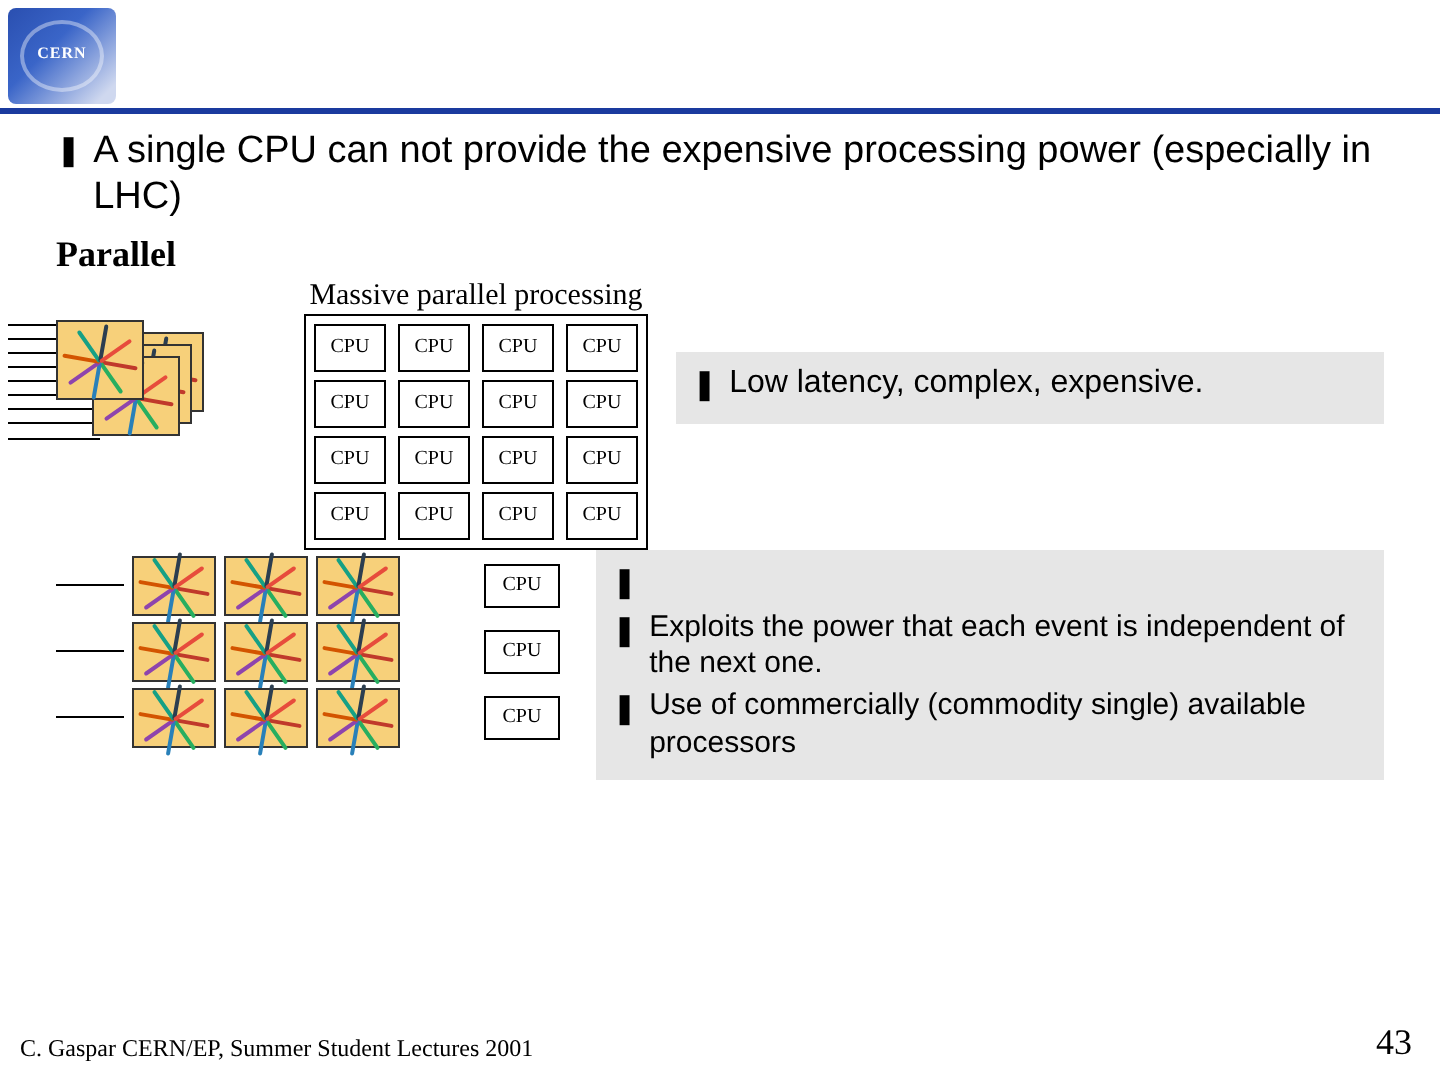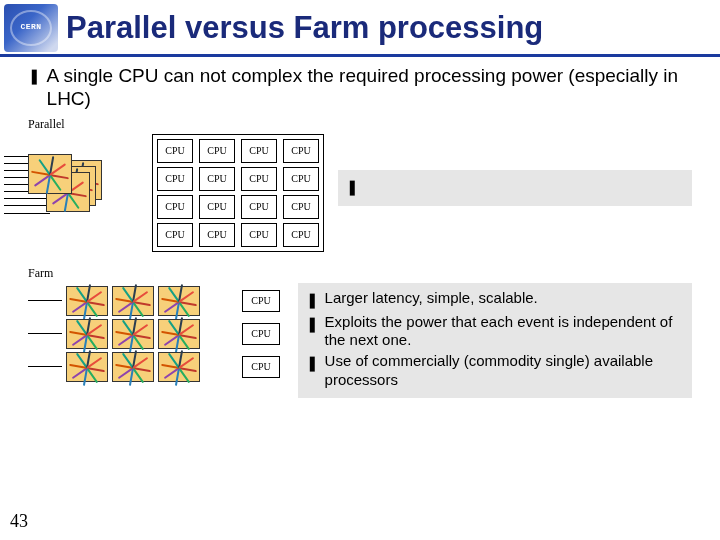--- a/index.html
+++ b/index.html
@@ -31,37 +31,37 @@
     border: 2px solid #fff6;
     border-radius: 50%;
   }
   .logo span {
     position: absolute;
     top: 18px; left: 0; right: 0;
     text-align: center;
     font-size: 8px;
     font-weight: bold;
     color: #fff;
-    font-family: Liberation Mono, monospace;
+    font-family: Liberation Serif, serif;
     letter-spacing: 0.5px;
   }
   .title {
     font-size: 31px;
     color: #1a2a7a;
     font-weight: bold;
     flex: 1;
   }
   .content { padding: 8px 28px 0 28px; }
   .bullet-row { display: flex; align-items: flex-start; gap: 6px; margin-bottom: 6px; }
   .zmark { font-family: "Wingdings", sans-serif; font-size: 15px; line-height: 22px; color: #000; }
   .lead-text { font-size: 19px; line-height: 1.2; color: #000; }
   .sec-label {
     font-family: "Times New Roman", serif;
-    font-weight: normal;
-    font-size: 12px;
+    font-weight: bold;
+    font-size: 18px;
     color: #000;
     margin: 6px 0 2px 0;
   }
   .subhead {
     font-family: "Times New Roman", serif;
     font-size: 15px;
     text-align: center;
   }
   .parallel-wrap { display: flex; align-items: flex-start; gap: 14px; }
   .fan-stack { position: relative; width: 110px; height: 110px; margin-top: 20px; }
@@ -137,28 +137,27 @@
   }
   .page-num { font-size: 18px; }
 </style>
 </head>
 <body>
 
 <div class="header">
   <div class="logo">
       <span>CERN</span>
     </div>
-  <div class="title">Parallel versus Farm processing</div>
 </div>
 
 <div class="content">
 
   <div class="bullet-row">
     <span class="zmark">❚</span>
-    <span class="lead-text">A single CPU can not complex the required processing power (especially in LHC)</span>
+    <span class="lead-text">A single CPU can not provide the expensive processing power (especially in LHC)</span>
   </div>
 
   <div class="sec-label">Parallel</div>
 
   <div class="parallel-wrap">
     <div class="fan-stack">
       <div class="fan-lines">
           <div></div>
           <div></div>
           <div></div>
@@ -213,20 +212,21 @@
             <span style="background: rgb(142, 68, 173); transform: rotate(145deg);"></span>
             <span style="background: rgb(211, 84, 0); transform: rotate(190deg);"></span>
             <span style="background: rgb(22, 160, 133); transform: rotate(235deg);"></span>
             <span style="background: rgb(44, 62, 80); transform: rotate(280deg);"></span>
             <span style="background: rgb(231, 76, 60); transform: rotate(325deg);"></span>
           </div>
         </div>
     </div>
 
     <div>
+      <div class="subhead">Massive parallel processing</div>
       <div class="cpu-grid">
         <div class="cpu">CPU</div>
         <div class="cpu">CPU</div>
         <div class="cpu">CPU</div>
         <div class="cpu">CPU</div>
         <div class="cpu">CPU</div>
         <div class="cpu">CPU</div>
         <div class="cpu">CPU</div>
         <div class="cpu">CPU</div>
         <div class="cpu">CPU</div>
@@ -236,25 +236,25 @@
         <div class="cpu">CPU</div>
         <div class="cpu">CPU</div>
         <div class="cpu">CPU</div>
         <div class="cpu">CPU</div>
       </div>
     </div>
 
     <div class="side-box" style="margin-top:36px; flex:1">
       <div class="bullet-row">
         <span class="zmark">❚</span>
+        <span>Low latency, complex, expensive.</span>
       </div>
     </div>
   </div>
 
-  <div class="sec-label" style="margin-top:2px">Farm</div>
 
   <div class="farm-flex">
     <div>
       <div class="farm-row">
         <div class="farm-line"></div>
         <div class="event-sm">
             <div class="tracks">
               <span style="background: rgb(192, 57, 43); transform: rotate(10deg);"></span>
               <span style="background: rgb(39, 174, 96); transform: rotate(55deg);"></span>
               <span style="background: rgb(41, 128, 185); transform: rotate(100deg);"></span>
@@ -369,29 +369,29 @@
               <span style="background: rgb(231, 76, 60); transform: rotate(325deg);"></span>
             </div>
           </div>
         <div class="cpu-sm">CPU</div>
       </div>
     </div>
 
     <div class="side-box side-box-lg" style="flex:1">
       <div class="bullet-row">
           <span class="zmark">❚</span>
-          <span>Larger latency, simple, scalable.</span>
         </div>
       <div class="bullet-row">
           <span class="zmark">❚</span>
           <span>Exploits the power that each event is independent of the next one.</span>
         </div>
       <div class="bullet-row">
           <span class="zmark">❚</span>
           <span>Use of commercially (commodity single) available processors</span>
         </div>
     </div>
   </div>
 </div>
 
 <div class="footer">
+  <span>C. Gaspar CERN/EP, Summer Student Lectures 2001</span>
   <span class="page-num">43</span>
 </div>
 
 </body></html>

